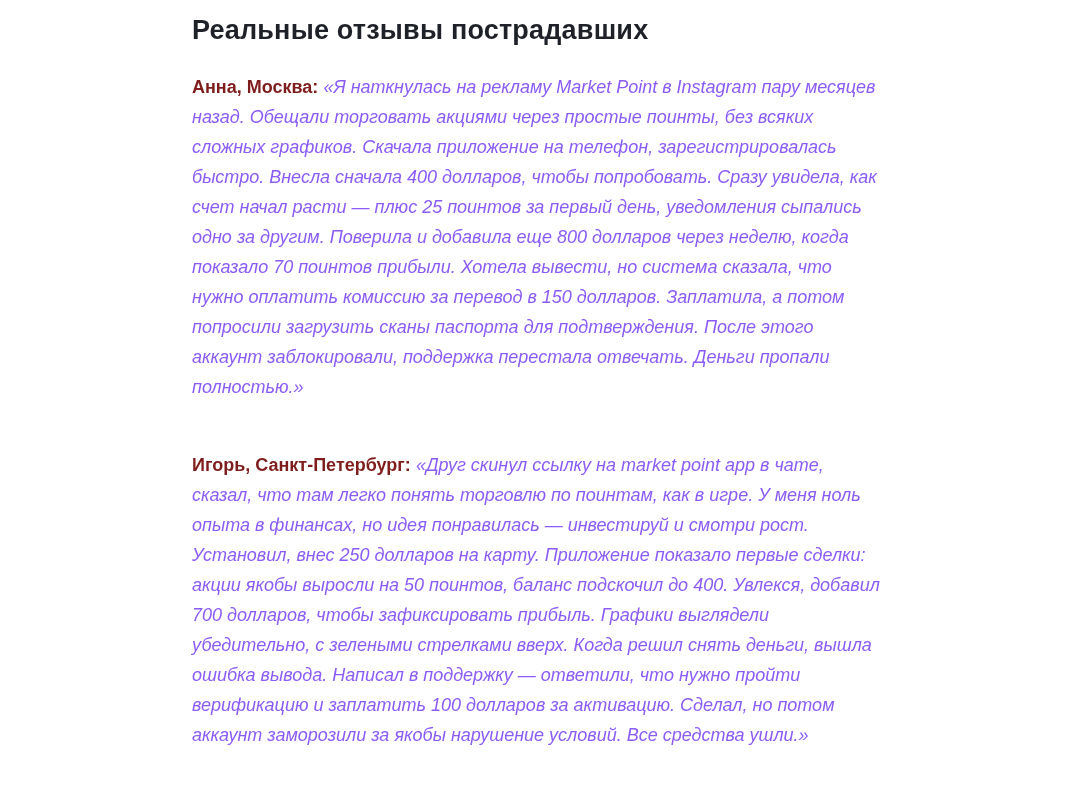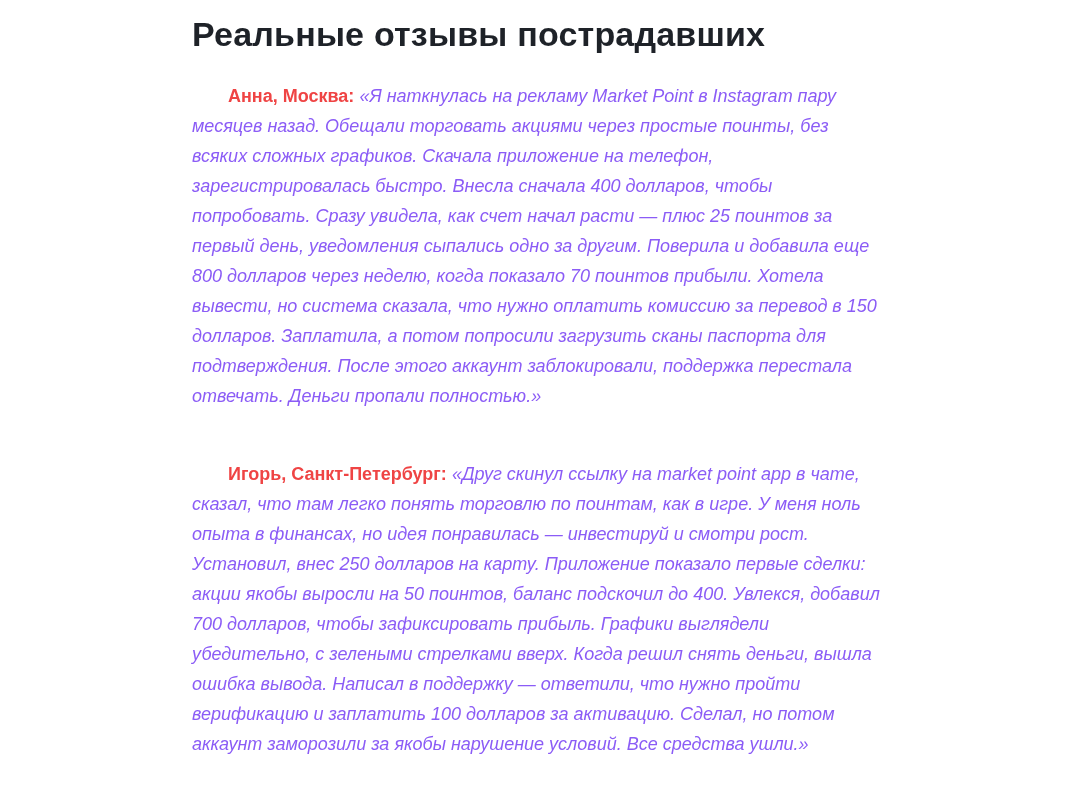--- a/index.html
+++ b/index.html
@@ -13,38 +13,37 @@
   .page {
     width: 1080px;
     height: 796px;
     background: #ffffff;
     padding: 14px 0 0 192px;
   }
   .content {
     width: 692px;
   }
   h1.page-title {
-    font-size: 34px;
+    font-size: 27px;
     font-weight: 700;
     color: #1e2228;
     letter-spacing: 0.2px;
     line-height: 1.2;
     margin-bottom: 26px;
   }
   p.review {
     font-size: 18px;
     line-height: 30px;
     color: #4a4a4a;
     margin-bottom: 48px;
   }
   .review .author {
     font-weight: 700;
     font-style: normal;
-    color: #ef4444;
-    margin-left: 36px;
+    color: #7f1d1d;
   }
   .review .quote {
     font-style: italic;
     font-weight: 400;
     color: #8b5cf6;
   }
 </style>
 </head>
 <body>
 

